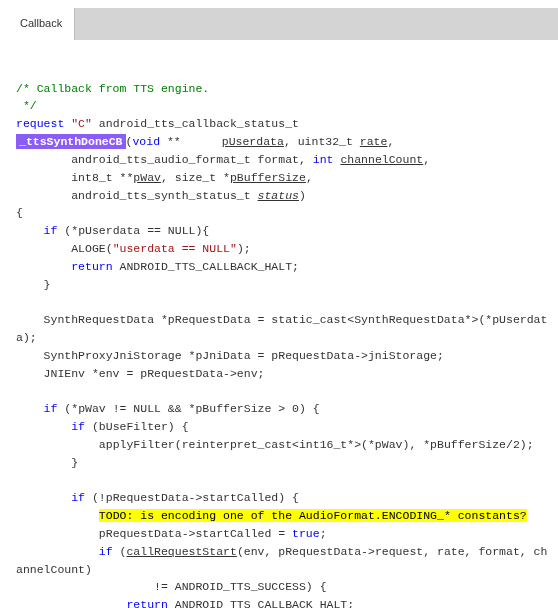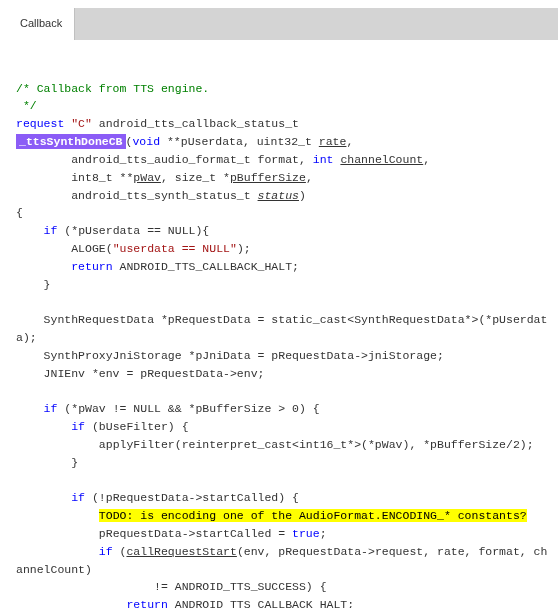--- a/index.html
+++ b/index.html
@@ -71,21 +71,21 @@
 <div class="code-container">
 
   <div class="tab-bar">
     <div class="tab-item">Callback</div>
   </div>
 
   <div class="code-body">
     <pre><span class="comment">/* Callback from TTS engine.
  */</span>
 <span><span style="color:#0000ff;">request</span> <span style="color:#a31515;">"C"</span> android_tts_callback_status_t</span>
-<span><span style="background:#8b5cf6;color:#fff;font-weight:bold;padding:1px 3px;">_ttsSynthDoneCB</span>(<span style="color:#0000ff;">void</span> **<span style="">pUserdata</span>, uint32_t <span style="text-decoration:underline;">rate</span>,
+<span><span style="background:#8b5cf6;color:#fff;font-weight:bold;padding:1px 3px;">_ttsSynthDoneCB</span>(<span style="color:#0000ff;">void</span> **<span style="text-decoration:underline;margin-left:41px;">pUserdata</span>, uint32_t <span style="text-decoration:underline;">rate</span>,
         android_tts_audio_format_t format, <span style="color:#0000ff;">int</span> <span style="text-decoration:underline;">channelCount</span>,
         int8_t **<span style="text-decoration:underline;">pWav</span>, size_t *<span style="text-decoration:underline;">pBufferSize</span>,
         android_tts_synth_status_t <span style="text-decoration:underline;font-style:italic;">status</span>)</span>
 <span>{</span>
     <span><span style="color:#0000ff;">if</span> (*pUserdata == NULL){</span>
         <span>ALOGE(<span style="color:#a31515;">"userdata == NULL"</span>);</span>
         <span><span style="color:#0000ff;">return</span> ANDROID_TTS_CALLBACK_HALT;</span>
     }
 
     <span>SynthRequestData *pRequestData = static_cast&lt;SynthRequestData*&gt;(*pUserdata);</span>

